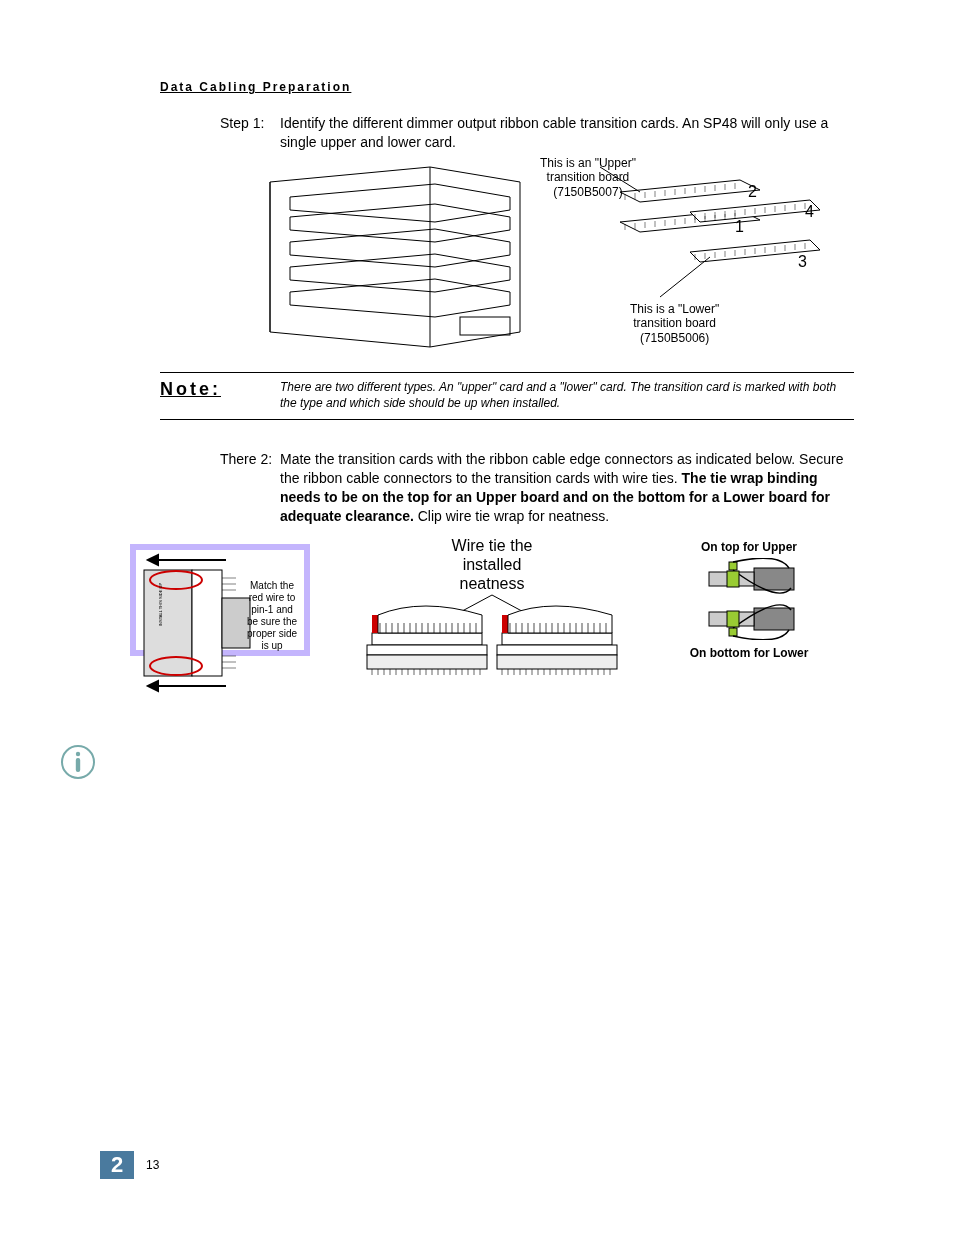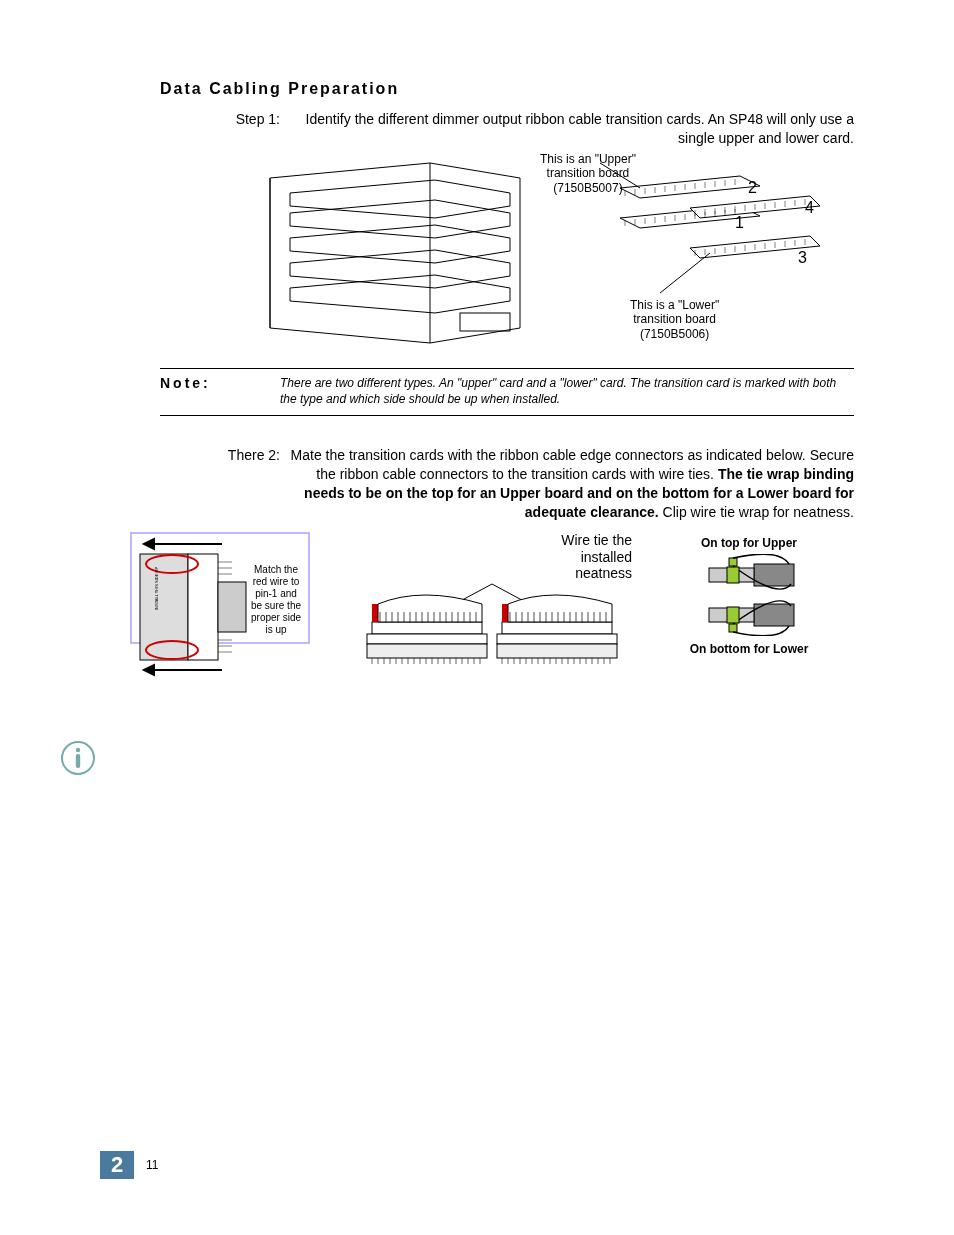--- a/index.html
+++ b/index.html
@@ -10,35 +10,35 @@
     background: #fff;
     position: relative;
     color: #000;
   }
   .page {
     padding: 80px 100px 40px 60px;
     height: 100%;
     position: relative;
   }
   .section-title {
-    font-size: 16px;
+    font-size: 12px;
     font-weight: bold;
     letter-spacing: 2px;
     margin-left: 100px;
-    margin-bottom: 12px;
+    margin-bottom: 20px;
     font-family: Arial, sans-serif;
+    text-decoration: underline;
   }
   .step-row {
     display: flex;
     margin-left: 160px;
     margin-right: 0;
     font-size: 14px;
     line-height: 1.35;
     margin-bottom: 10px;
-    text-align: right;
   }
   .step-label {
     flex: 0 0 60px;
     white-space: nowrap;
   }
   .step-body {
     flex: 1;
   }
   .figure-1 {
     margin: 8px 0 20px 200px;
@@ -65,22 +65,23 @@
   .info-icon {
     position: absolute;
     left: 60px;
     width: 36px;
     height: 36px;
     margin-top: -4px;
   }
   .note-label {
     flex: 0 0 120px;
     font-weight: bold;
-    font-size: 14px;
+    font-size: 18px;
     letter-spacing: 3px;
+    text-decoration: underline;
   }
   .note-body {
     flex: 1;
     font-style: italic;
     font-size: 12px;
     line-height: 1.35;
   }
   .figures-row {
     display: flex;
     margin: 10px 20px 0 60px;
@@ -89,25 +90,25 @@
     justify-content: space-between;
   }
   .fig-box {
     font-size: 11px;
     text-align: center;
   }
   .fig2a { width: 200px; }
   .fig2b { width: 280px; }
   .fig2c { width: 170px; }
   .fig2a-frame {
-    border: 2px solid #c4b5fd;
+    border: 6px solid #c4b5fd;
     width: 180px;
     height: 112px;
     position: relative;
-    margin: 0 auto;
+    margin: 8px auto;
   }
   .fig2a-text {
     position: absolute;
     right: 6px;
     top: 30px;
     width: 52px;
     font-size: 10px;
     line-height: 1.2;
     text-align: center;
   }
@@ -296,21 +297,21 @@
           <ellipse cx="40" cy="30" rx="26" ry="9" fill="none" stroke="#c00" stroke-width="2"></ellipse>
           <ellipse cx="40" cy="116" rx="26" ry="9" fill="none" stroke="#c00" stroke-width="2"></ellipse>
 
           <text x="26" y="76" font-size="4" transform="rotate(-90 26 76)">INSTALL THIS SIDE UP</text>
         </svg>
         <div class="fig2a-text">Match the red wire to pin-1 and be sure the proper side is up</div>
       </div>
     </div>
 
     <div class="fig-box fig2b">
-      <div style="font-size:14px; line-height:1.2; margin-bottom:0;text-align:right;">
+      <div style="font-size:16px; line-height:1.2; margin-bottom:0;">
         <span>Wire tie the</span><br>
         <span>installed</span><br>
         <span>neatness</span>
       </div>
       <svg width="280" height="120" viewBox="0 0 280 120">
 
         <g stroke="#000" stroke-width="1" fill="#000">
           <line x1="140" y1="2" x2="60" y2="45"></line>
           <polygon points="60,45 70,44 66,36"></polygon>
           <line x1="140" y1="2" x2="220" y2="45"></line>
@@ -433,16 +434,16 @@
         <path d="M34 28 Q80 -6 92 10" fill="none" stroke="#000" stroke-width="1.5"></path>
         <rect x="28" y="11" width="12" height="16" fill="#9c3" stroke="#000"></rect>
       </svg>
       <div class="fig2c-sub">On bottom for Lower</div>
     </div>
 
   </div>
 
   <div class="footer">
     <div class="chapnum">2</div>
-    <div class="pagenum">11</div>
+    <div class="pagenum">13</div>
   </div>
 
 </div>
 
 </body></html>

